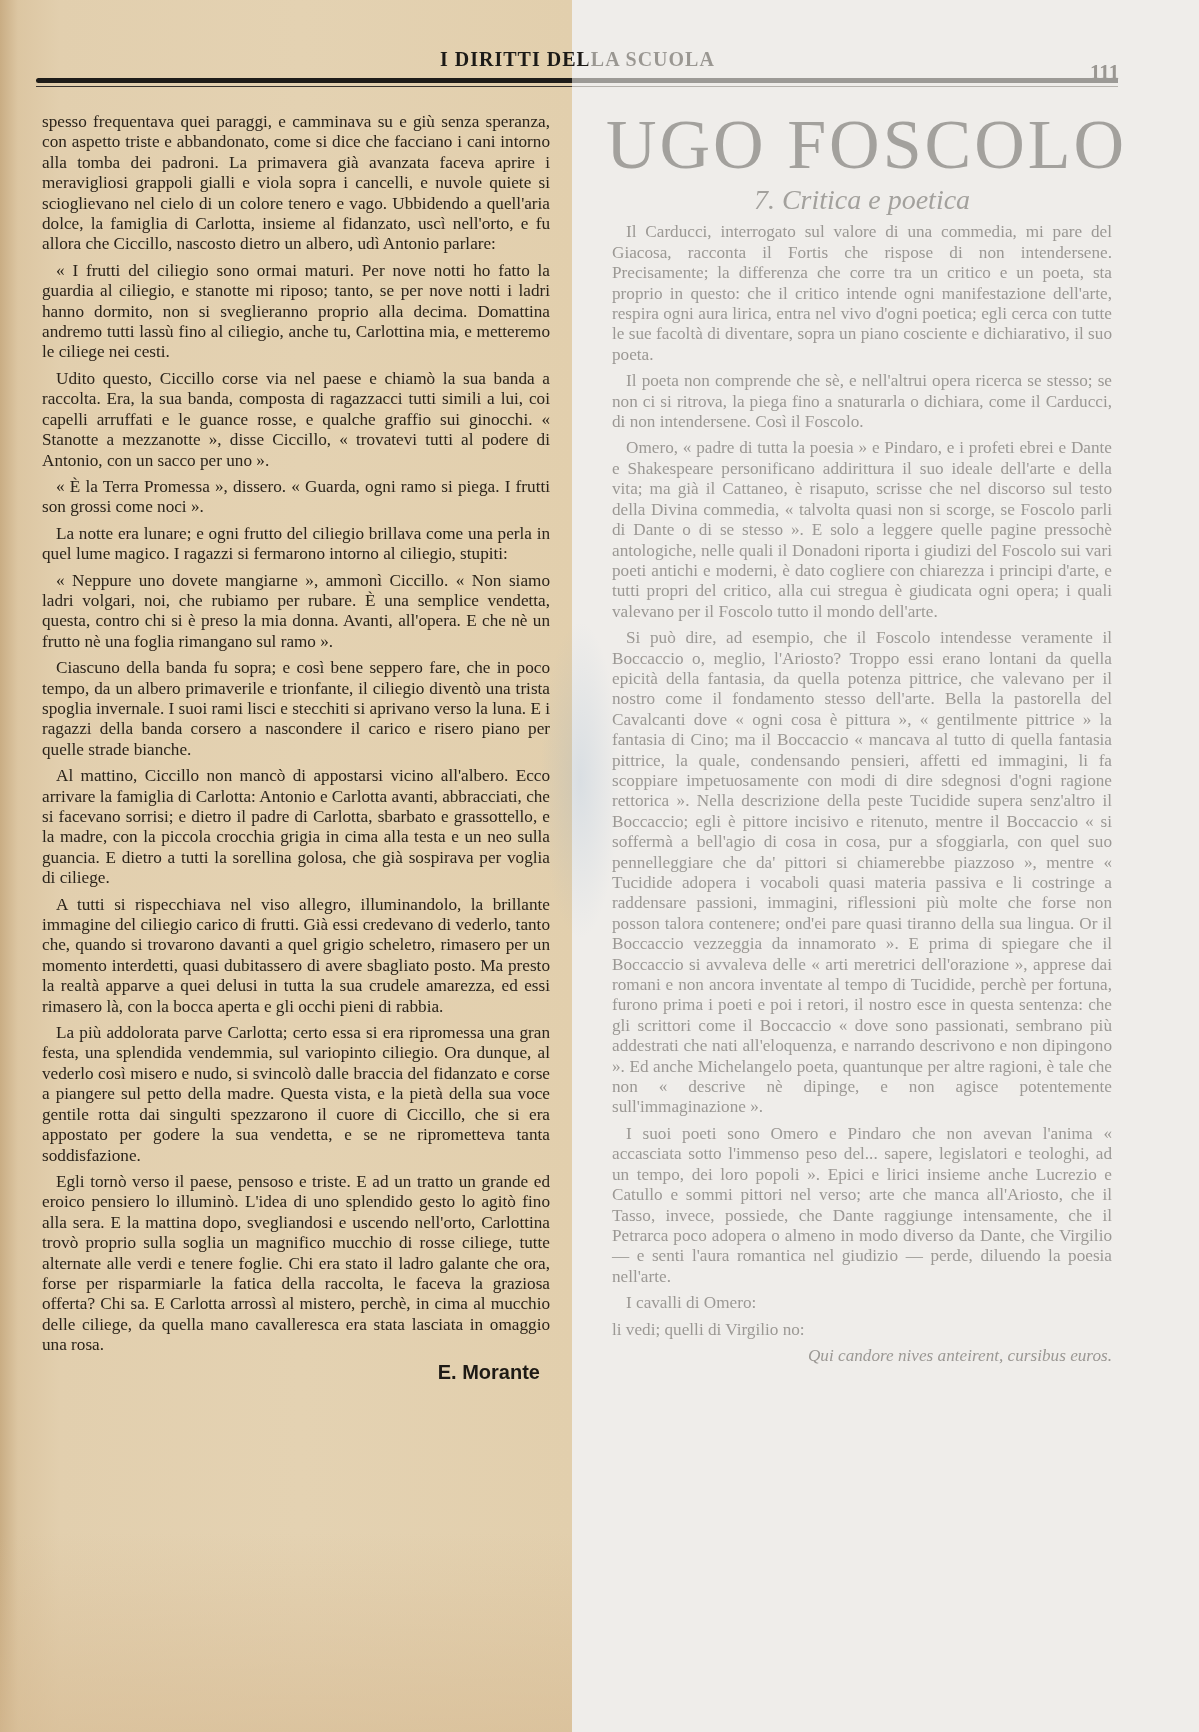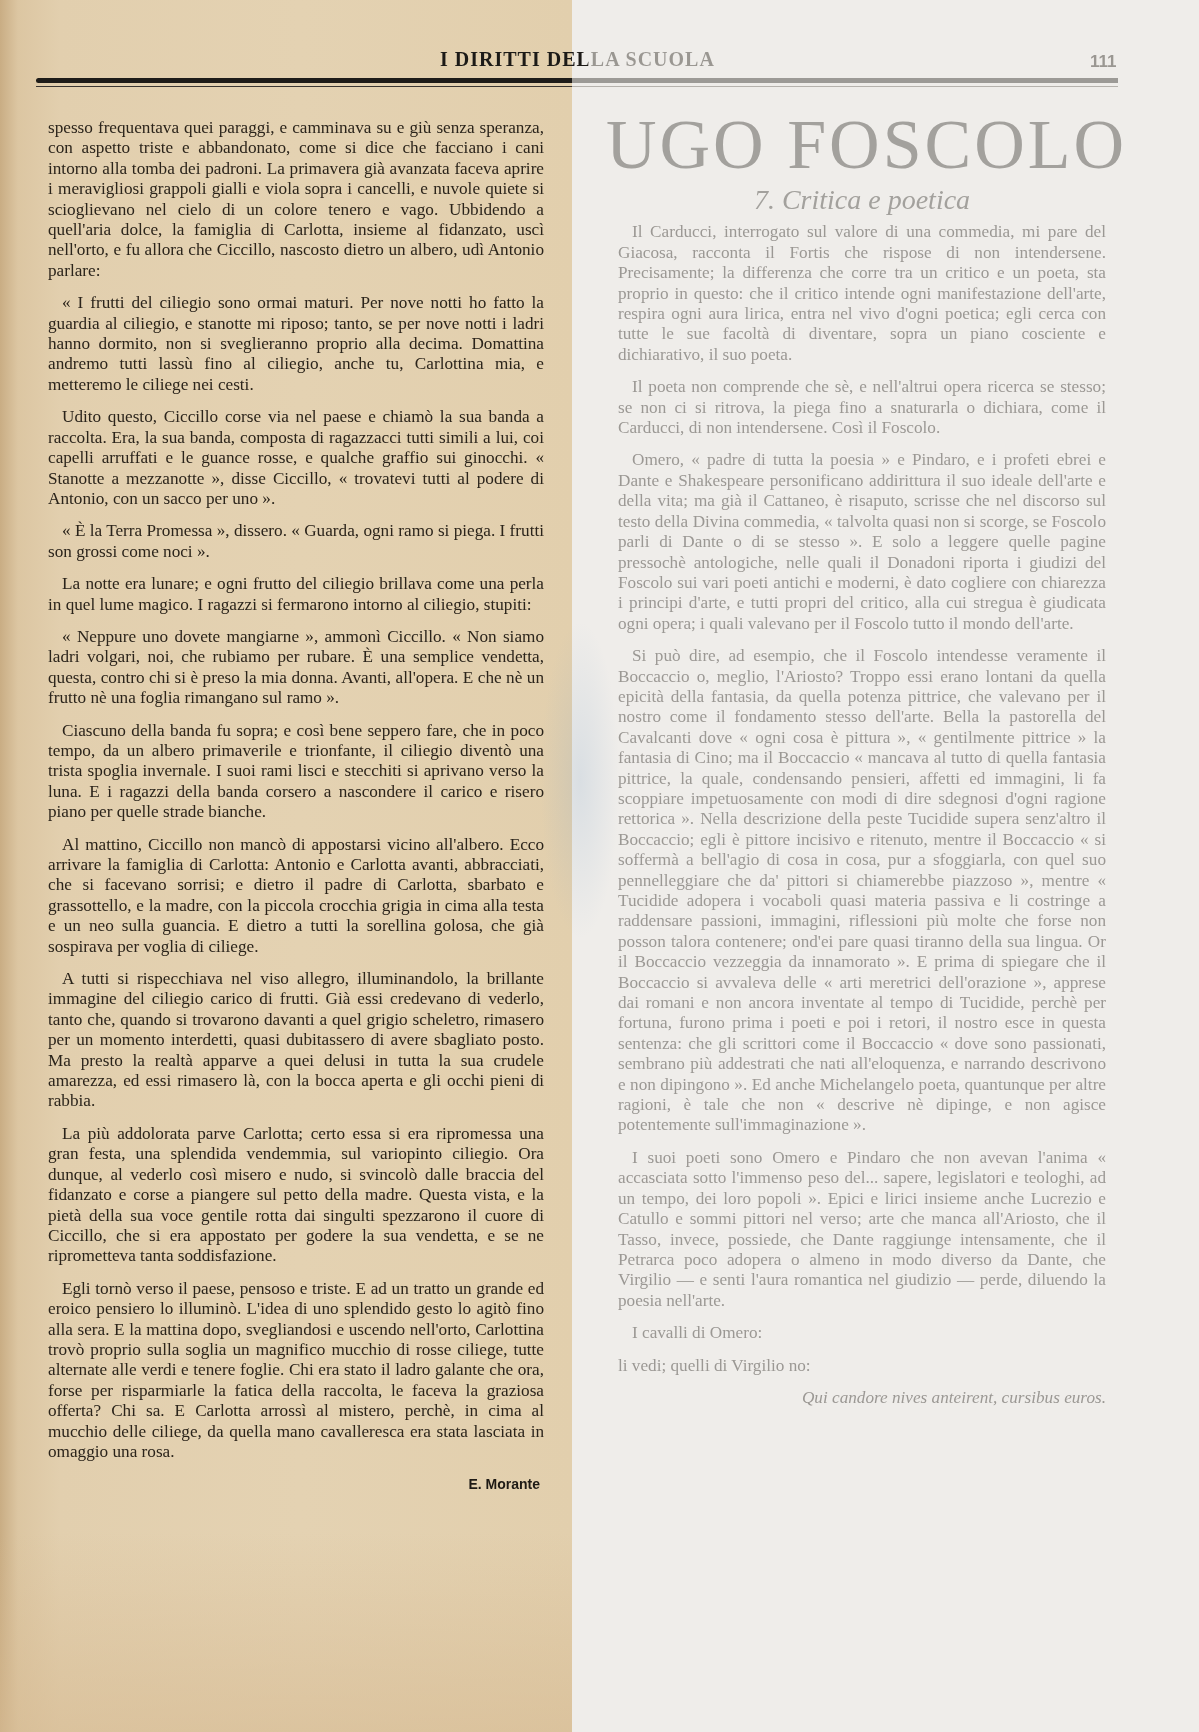--- a/index.html
+++ b/index.html
@@ -24,44 +24,44 @@
       position: absolute; left: 0; top: 44px; width: 1199px; height: 30px;
     }
     .running-title {
       position: absolute; left: 440px; top: 4px;
       font-family: "Liberation Serif", serif; font-weight: bold; font-size: 20px; letter-spacing: 1px;
       color: #1c1a17;
       background: linear-gradient(90deg, #1c1a17 0, #1c1a17 148px, #9a9792 148px);
       -webkit-background-clip: text; background-clip: text; -webkit-text-fill-color: transparent;
     }
     .page-number {
-      position: absolute; left: 1090px; top: 8px;
-      font-family: Liberation Sans, sans-serif; font-weight: bold; font-size: 17px; color: #9a9792;
+      position: absolute; left: 1090px; top: 16px;
+      font-family: Liberation Serif, serif; font-weight: bold; font-size: 21px; color: #9a9792;
     }
     .rule {
       position: absolute; left: 36px; top: 78px; width: 1082px; height: 5px;
       background: linear-gradient(90deg, #1e1c19 0, #1e1c19 536px, #9c9a96 536px);
       border-radius: 3px 0 0 3px;
     }
     .rule-thin {
       position: absolute; left: 36px; top: 86px; width: 1082px; height: 1px;
       background: linear-gradient(90deg, #3a3632 0, #3a3632 536px, #b5b2ad 536px);
     }
     .col {
       position: absolute; top: 106px;
       font-size: 17.2px; line-height: 20.4px; text-align: justify;
     }
     .col-left { left: 36px; width: 520px; color: #2b241b; }
     .col-right { left: 606px; width: 512px; color: #9b9894; }
-    .col p { margin: 12px; text-indent: 0; }
+    .col p { margin: 6px; text-indent: 0; }
     .col p.indent { text-indent: 14px; }
     .col p.first { text-indent: 0; }
     .author {
       text-align: right; font-family: "Liberation Sans", "DejaVu Sans", sans-serif; font-weight: bold;
-      font-size: 14px; margin-top: 12px; padding-right: 16px; color: #1e1a15;
+      font-size: 20px; margin-top: 6px; padding-right: 16px; color: #1e1a15;
     }
     .article-title {
       font-family: "Liberation Serif", serif; font-size: 70px; line-height: 78px;
       letter-spacing: 3px; text-align: right; color: #a3a19d; margin: 0 0 6px 0;
       white-space: nowrap;
     }
     .article-subtitle {
       font-family: "Liberation Serif", serif; font-style: italic; font-size: 28px;
       text-align: center; color: #a3a19d; margin: 0 0 12px 0;
     }

